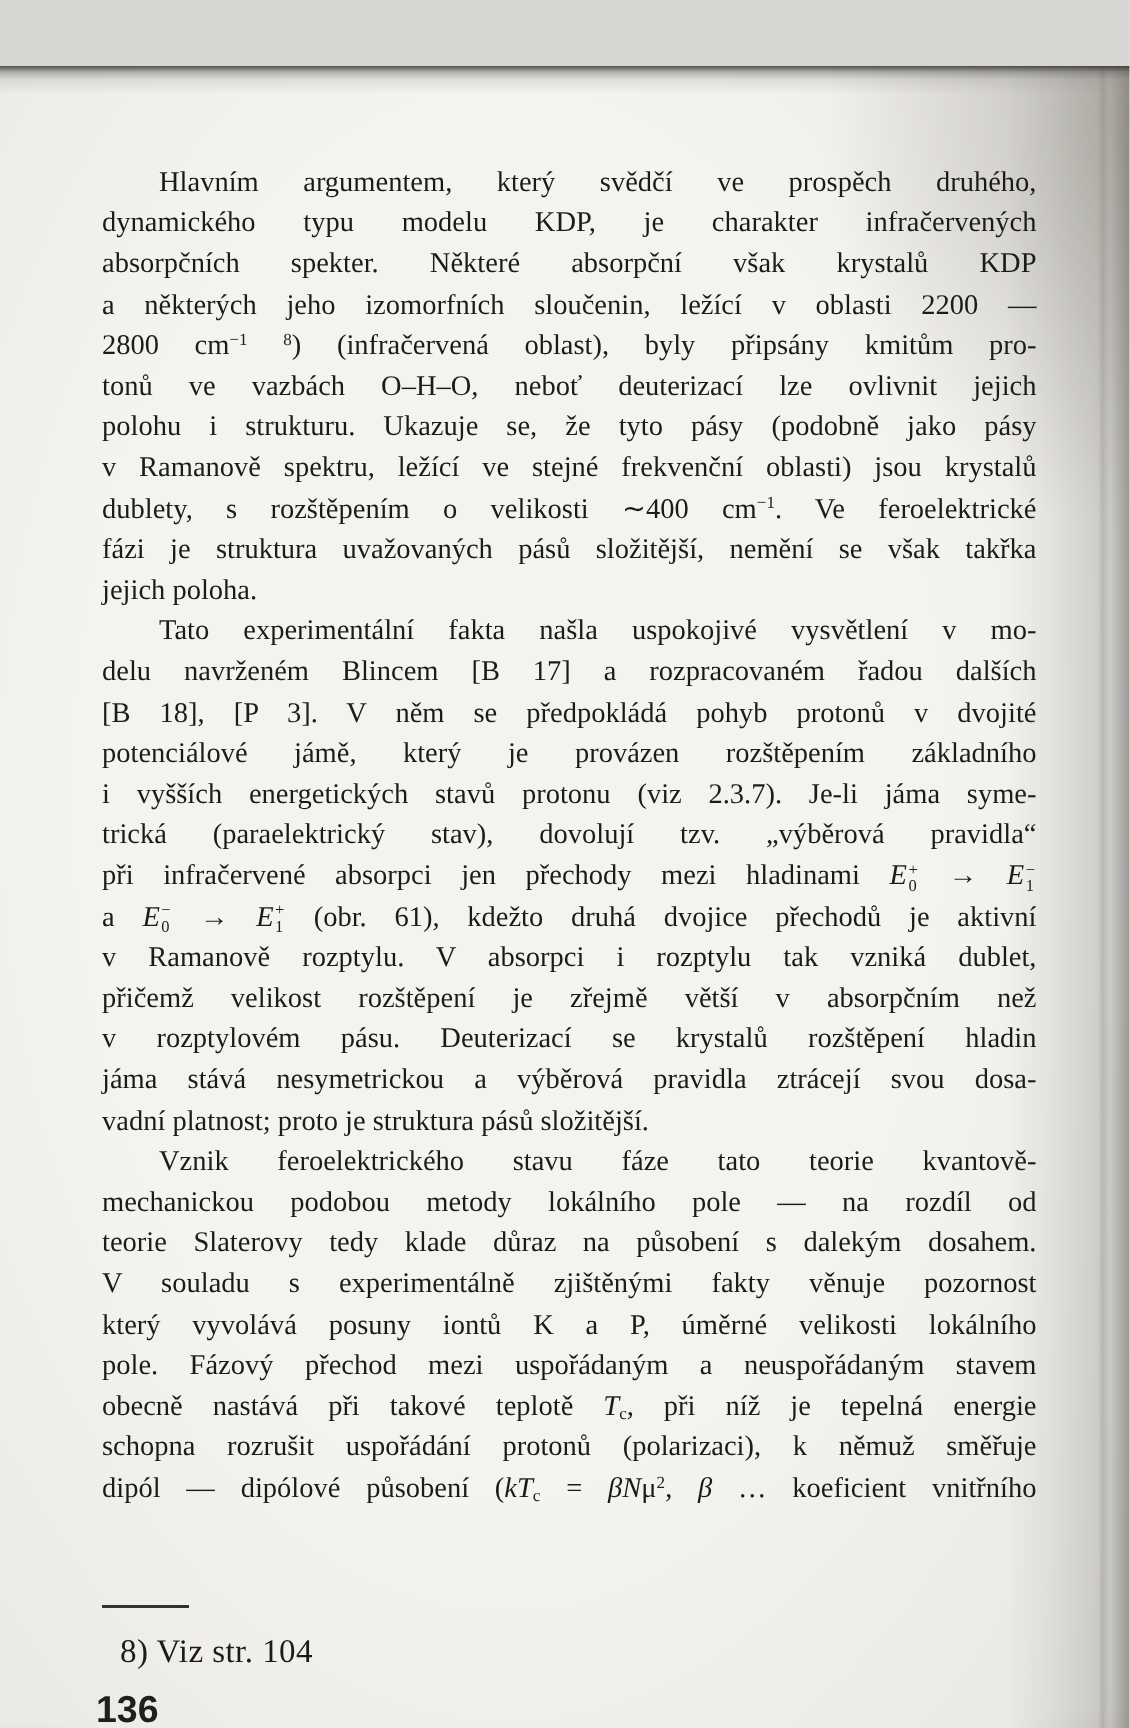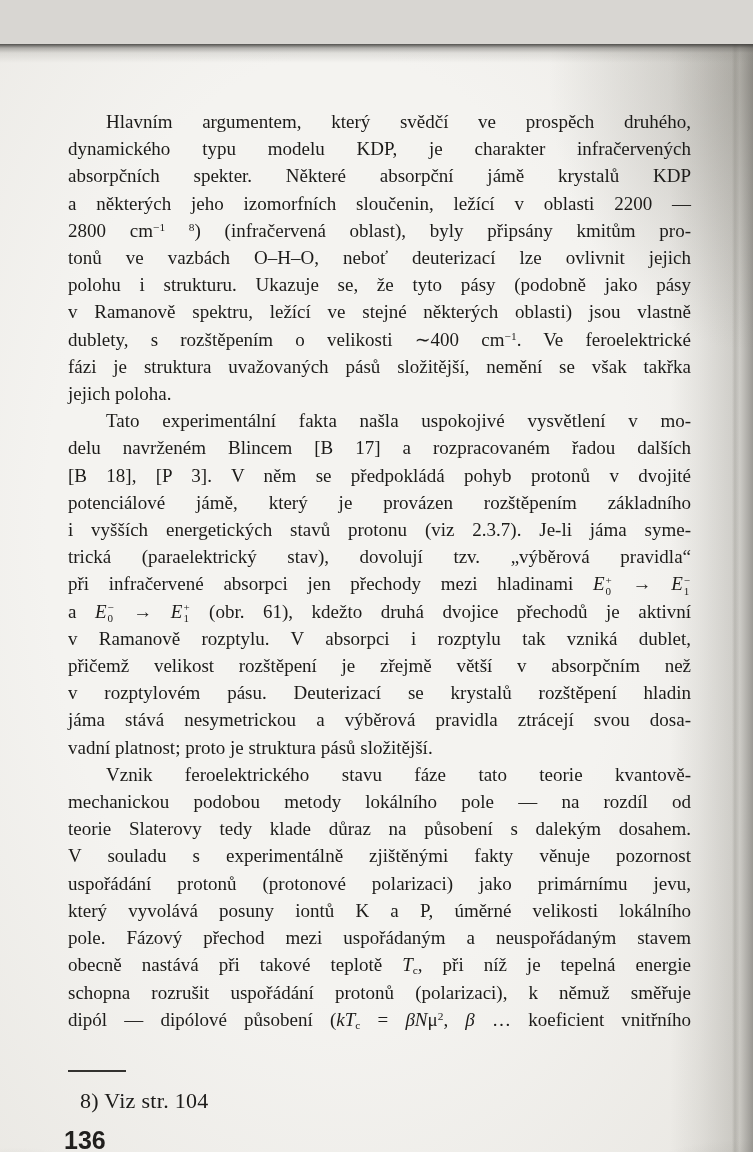--- a/index.html
+++ b/index.html
@@ -81,47 +81,46 @@
     color: #201f1d;
   }
 </style>
 </head>
 <body>
 
 <div class="page" style="color: rgb(28, 27, 25);">
   <div class="text-block">
       <div class="line indent">Hlavním argumentem, který svědčí ve prospěch druhého,</div>
       <div class="line">dynamického typu modelu KDP, je charakter infračervených</div>
-      <div class="line">absorpčních spekter. Některé absorpční jámě krystalů KDP</div>
+      <div class="line">absorpčních spekter. Některé absorpční však krystalů KDP</div>
       <div class="line">a některých jeho izomorfních sloučenin, ležící v oblasti 2200 —</div>
       <div class="line">2800 cm<sup>−1</sup> <sup>8</sup>) (infračervená oblast), byly připsány kmitům pro-</div>
       <div class="line">tonů ve vazbách O–H–O, neboť deuterizací lze ovlivnit jejich</div>
       <div class="line">polohu i strukturu. Ukazuje se, že tyto pásy (podobně jako pásy</div>
-      <div class="line">v Ramanově spektru, ležící ve stejné některých oblasti) jsou vlastně</div>
+      <div class="line">v Ramanově spektru, ležící ve stejné frekvenční oblasti) jsou krystalů</div>
       <div class="line">dublety, s rozštěpením o velikosti ∼400 cm<sup>−1</sup>. Ve feroelektrické</div>
       <div class="line">fázi je struktura uvažovaných pásů složitější, nemění se však takřka</div>
       <div class="line lastline">jejich poloha.</div>
       <div class="line indent">Tato experimentální fakta našla uspokojivé vysvětlení v mo-</div>
       <div class="line">delu navrženém Blincem [B 17] a rozpracovaném řadou dalších</div>
       <div class="line">[B 18], [P 3]. V něm se předpokládá pohyb protonů v dvojité</div>
       <div class="line">potenciálové jámě, který je provázen rozštěpením základního</div>
       <div class="line">i vyšších energetických stavů protonu (viz 2.3.7). Je-li jáma syme-</div>
       <div class="line">trická (paraelektrický stav), dovolují tzv. „výběrová pravidla“</div>
       <div class="line">při infračervené absorpci jen přechody mezi hladinami <i>E</i><span class="st"><span>+</span><span>0</span></span> → <i>E</i><span class="st"><span>−</span><span>1</span></span></div>
       <div class="line">a <i>E</i><span class="st"><span>−</span><span>0</span></span> → <i>E</i><span class="st"><span>+</span><span>1</span></span> (obr. 61), kdežto druhá dvojice přechodů je aktivní</div>
       <div class="line">v Ramanově rozptylu. V absorpci i rozptylu tak vzniká dublet,</div>
       <div class="line">přičemž velikost rozštěpení je zřejmě větší v absorpčním než</div>
       <div class="line">v rozptylovém pásu. Deuterizací se krystalů rozštěpení hladin</div>
       <div class="line">jáma stává nesymetrickou a výběrová pravidla ztrácejí svou dosa-</div>
       <div class="line lastline">vadní platnost; proto je struktura pásů složitější.</div>
       <div class="line indent">Vznik feroelektrického stavu fáze tato teorie kvantově-</div>
       <div class="line">mechanickou podobou metody lokálního pole — na rozdíl od</div>
       <div class="line">teorie Slaterovy tedy klade důraz na působení s dalekým dosahem.</div>
       <div class="line">V souladu s experimentálně zjištěnými fakty věnuje pozornost</div>
-      <div class="line">uspořádání protonů (protonové polarizaci) jako primárnímu jevu,</div>
       <div class="line">který vyvolává posuny iontů K a P, úměrné velikosti lokálního</div>
       <div class="line">pole. Fázový přechod mezi uspořádaným a neuspořádaným stavem</div>
       <div class="line">obecně nastává při takové teplotě <i>T</i><sub>c</sub>, při níž je tepelná energie</div>
       <div class="line">schopna rozrušit uspořádání protonů (polarizaci), k němuž směřuje</div>
       <div class="line">dipól — dipólové působení (<i>kT</i><sub>c</sub> = <i>βN</i>μ<sup>2</sup>, <i>β</i> … koeficient vnitřního</div>
     </div>
   <div class="footnote-rule"></div>
   <div class="footnote">8) Viz str. 104</div>
   <div class="page-number">136</div>
 </div>

